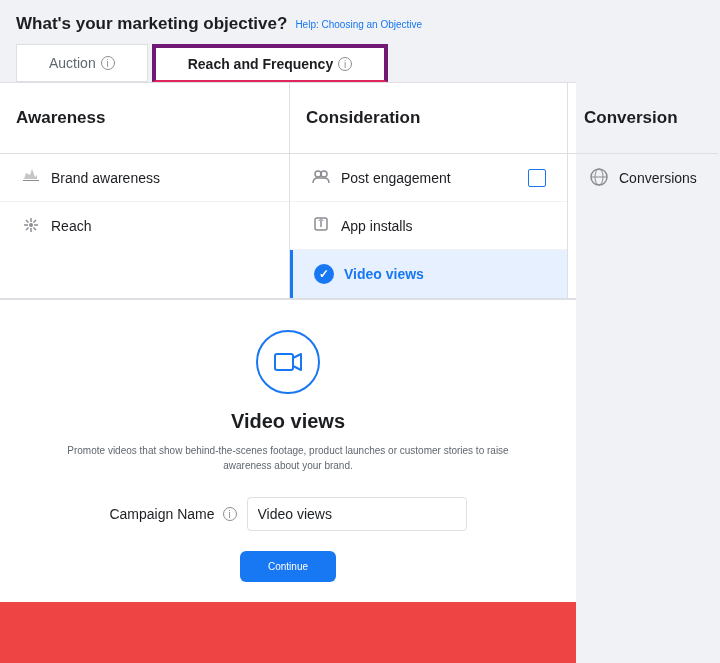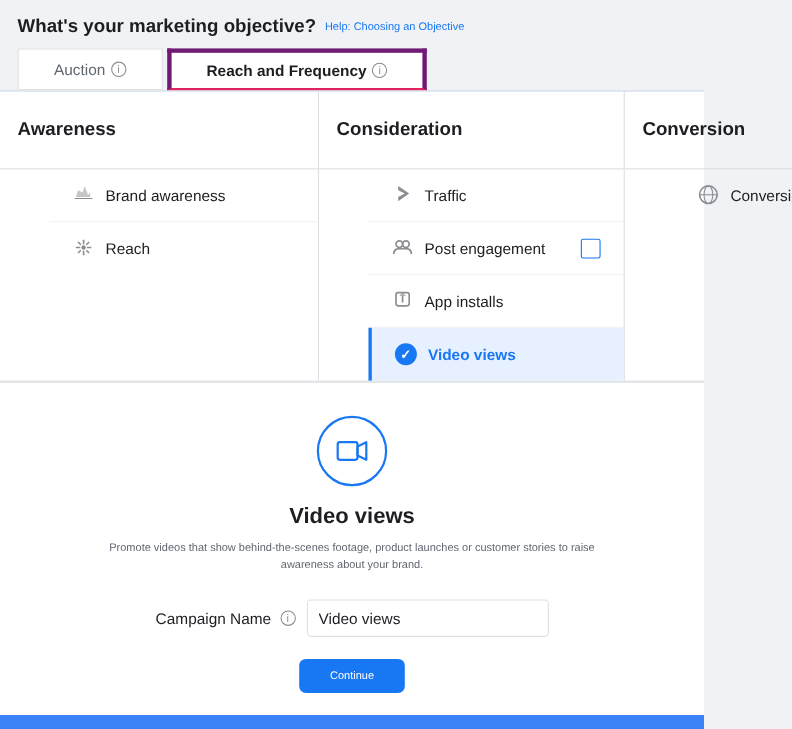--- a/index.html
+++ b/index.html
@@ -5,22 +5,22 @@
     * { box-sizing: border-box; margin: 0; padding: 0; }
     body {
       font-family: -apple-system, BlinkMacSystemFont, 'Segoe UI', Helvetica, Arial, sans-serif;
       font-size: 14px;
       background: #f0f2f5;
       color: #1c1e21;
       width: 720px;
       min-height: 663px;
     }
     .page-wrapper {
-      background: #3b82f6;
-      width: 640px;
+      background: #ef4444;
+      width: 576px;
       min-height: 663px;
     }
     .header {
       background: #f0f2f5;
       padding: 14px 16px 0 16px;
       border-bottom: 1px solid #dddfe2;
     }
     .header-title-row {
       display: flex;
       align-items: center;
@@ -105,21 +105,20 @@
     }
     .objective-item {
       display: flex;
       align-items: center;
       padding: 12px 21px;
       border-bottom: 1px solid #f0f2f5;
       cursor: pointer;
       gap: 10px;
       min-height: 48px;
       position: relative;
-      margin-left: 45px;
     }
     .objective-item:last-child {
       border-bottom: none;
     }
     .objective-item.selected {
       background: #e7f0ff;
       border-left: 3px solid #1877f2;
     }
     .objective-item .item-label {
       font-size: 14px;
@@ -274,28 +273,20 @@
               <line x1="7.5" y1="12.5" x2="5" y2="15" stroke="#8a8d91" stroke-width="1.5"></line>
             </svg>
           </span>
           <span class="item-label">Reach</span>
         </div>
       </div>
 
       <div class="col-consideration">
         <div class="col-header">Consideration</div>
 
-        <div class="objective-item">
-          <span>
-            <svg width="20" height="20" viewBox="0 0 20 20" class="icon-svg">
-              <polygon points="6,3 16,10 6,17 6,13 12,10 6,7" fill="#8a8d91"></polygon>
-            </svg>
-          </span>
-          <span class="item-label">Traffic</span>
-        </div>
 
         <div class="objective-item">
           <span>
             <svg width="20" height="20" viewBox="0 0 20 20" class="icon-svg">
               <circle cx="7" cy="8" r="3" fill="none" stroke="#8a8d91" stroke-width="1.5"></circle>
               <circle cx="13" cy="8" r="3" fill="none" stroke="#8a8d91" stroke-width="1.5"></circle>
               <path d="M2 17c0-3 2-5 5-5h6c3 0 5 2 5 5" fill="none" stroke="#8a8d91" stroke-width="1.5"></path>
             </svg>
           </span>
           <span class="item-label">Post engagement</span>

